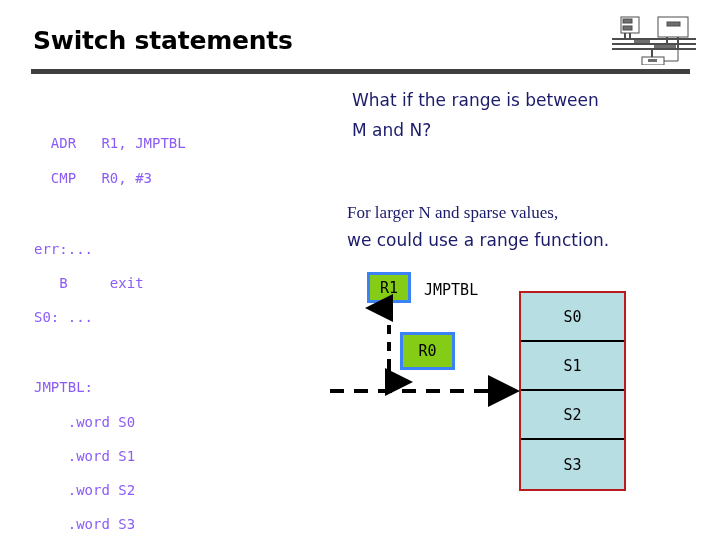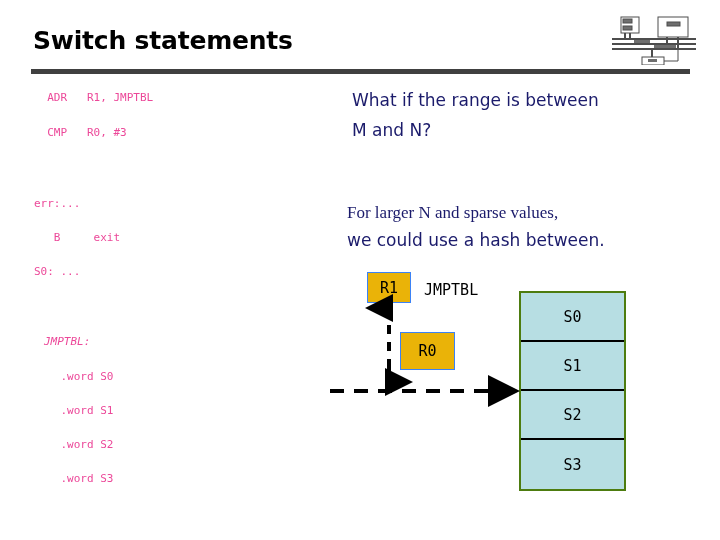--- a/index.html
+++ b/index.html
@@ -45,41 +45,42 @@
     left: 612px;
     top: 13px;
     width: 84px;
     height: 52px;
   }
 
   
   .code {
     position: absolute;
     font-family: "DejaVu Sans Mono", "Liberation Mono", monospace;
-    font-size: 11px;
-    color: #ec4899;
+    font-size: 14px;
+    color: #8b5cf6;
     white-space: pre;
     line-height: 1;
+    margin-top: 44px;
   }
 
   
   .note {
     position: absolute;
     font-family: "DejaVu Sans", sans-serif;
     font-size: 17px;
     color: #1b1b6b;
     line-height: 25px;
     white-space: pre;
   }
 
   
   .reg-box {
     position: absolute;
-    background: #eab308;
-    border: 1px solid #3b82f6;
+    background: #84cc16;
+    border: 3px solid #3b82f6;
     font-family: "DejaVu Sans Mono", "Liberation Mono", monospace;
     font-size: 15px;
     color: #000000;
     display: flex;
     align-items: center;
     justify-content: center;
     box-sizing: border-box;
   }
   #reg-r1 { left: 367px; top: 272px; width: 44px; height: 31px; }
   #reg-r0 { left: 400px; top: 332px; width: 55px; height: 38px; }
@@ -93,21 +94,21 @@
     color: #000000;
     white-space: nowrap;
   }
 
   #jump-table {
     position: absolute;
     left: 519px;
     top: 291px;
     width: 107px;
     height: 200px;
-    border: 2px solid #4d7c0f;
+    border: 2px solid #b91c1c;
     box-sizing: border-box;
     background: #c2410c;
   }
   .table-cell {
     height: 49px;
     box-sizing: border-box;
     border-bottom: 2px solid #000000;
     display: flex;
     align-items: center;
     justify-content: center;
@@ -156,23 +157,23 @@
   <div class="code" style="left:34px; top:127px;">  CMP   R0, #3</div>
 
   <div class="note" style="left:352px; top:88px;">What if the range is between</div>
   <div class="note" style="left:352px; top:118px;">M and N?</div>
 
   <div class="code" style="left:34px; top:198px;">err:...</div>
   <div class="code" style="left:34px; top:232px;">   B     exit</div>
   <div class="code" style="left:34px; top:266px;">S0: ...</div>
 
   <div class="note" style="left:347px; top:200px;font-family:Liberation Serif, serif;">For larger N and sparse values,</div>
-  <div class="note" style="left:347px; top:228px;">we could use a hash between.</div>
-
-  <div class="code" style="left:44px; top:336px;font-style:italic;">JMPTBL:</div>
+  <div class="note" style="left:347px; top:228px;">we could use a range function.</div>
+
+  <div class="code" style="left:34px; top:336px;">JMPTBL:</div>
   <div class="code" style="left:34px; top:371px;">    .word S0</div>
   <div class="code" style="left:34px; top:405px;">    .word S1</div>
   <div class="code" style="left:34px; top:439px;">    .word S2</div>
   <div class="code" style="left:34px; top:473px;">    .word S3</div>
 
   <div class="reg-box" id="reg-r1">
     <span>R1</span>
   </div>
   <div class="reg-box" id="reg-r0">
     <span>R0</span>

